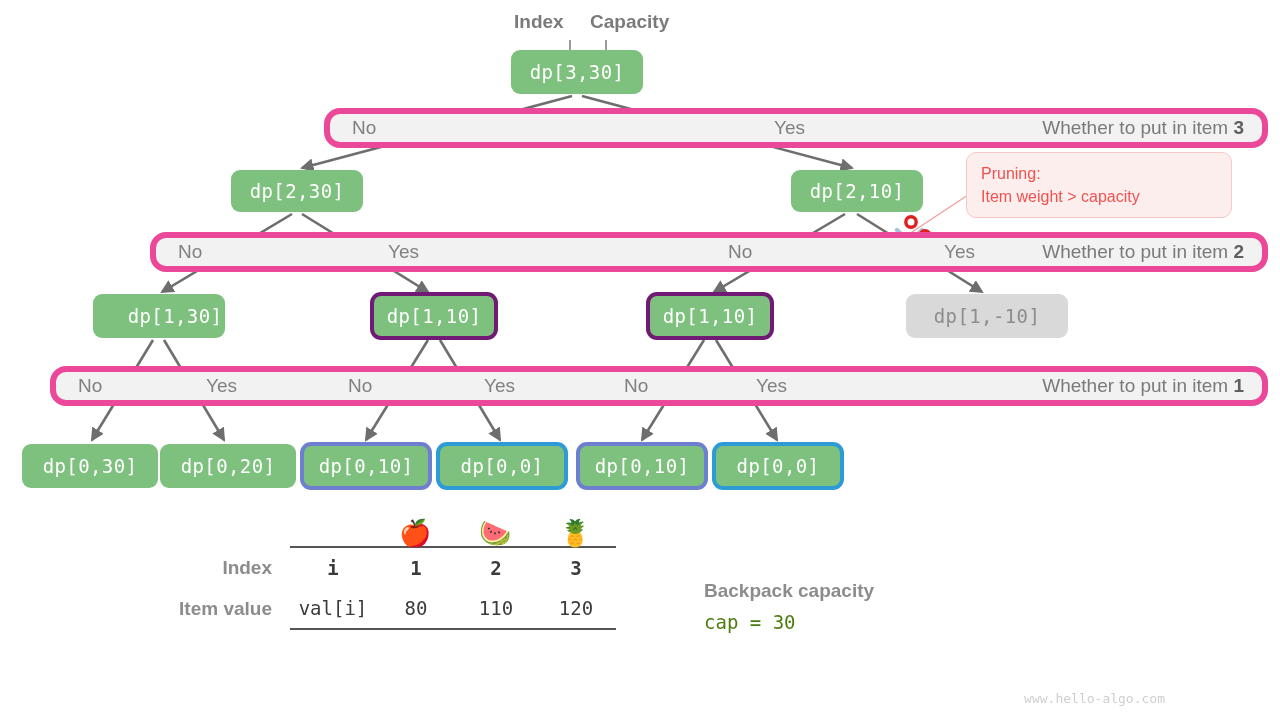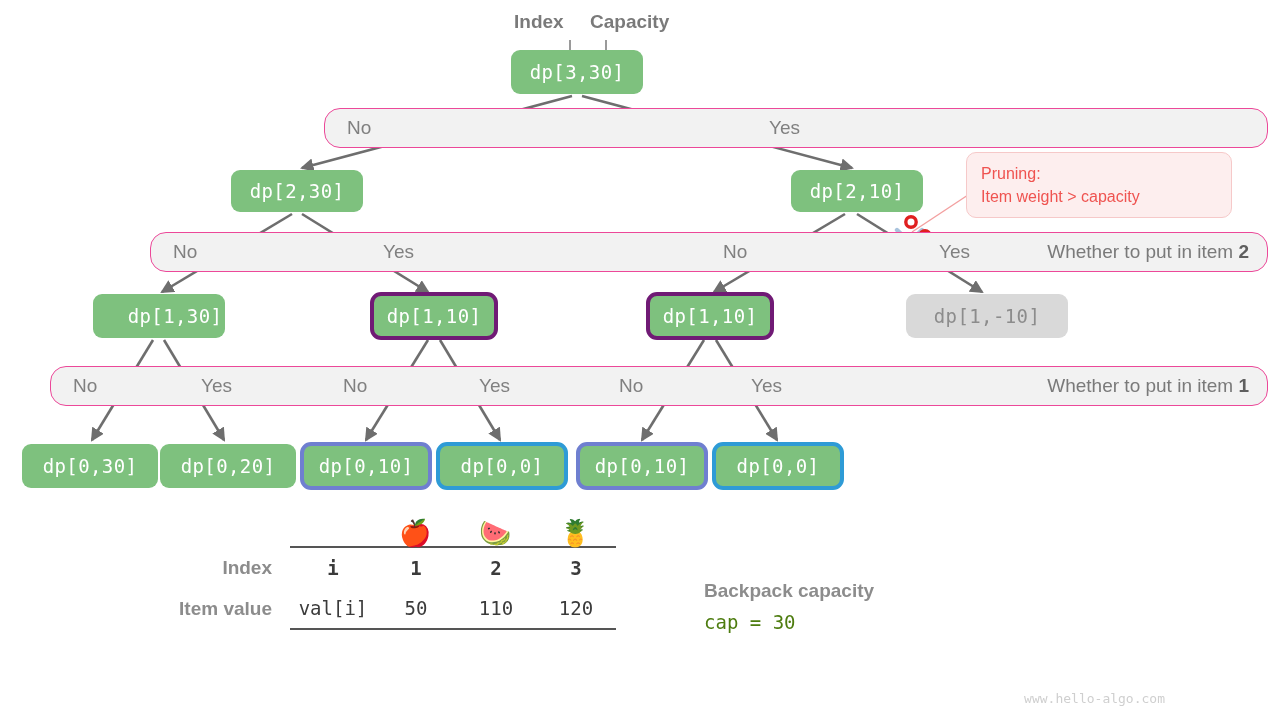--- a/index.html
+++ b/index.html
@@ -6,21 +6,21 @@
   body{
     width:1280px;height:720px;background:#ffffff;
     font-family:"Liberation Sans",sans-serif;
     position:relative;overflow:hidden;
   }
   #stage{position:absolute;left:0;top:0;width:1187px;height:720px;}
   svg.edges{position:absolute;left:0;top:0;width:1280px;height:720px;pointer-events:none;}
 
   
   .band{
-    position:absolute;background:#f2f2f2;border:1px solid #ec4899;
+    position:absolute;background:#f2f2f2;border:6px solid #ec4899;
     border-radius:16px;box-sizing:border-box;
   }
   .band .bl{
     position:absolute;top:50%;transform:translateY(-50%);
     font-size:19px;color:#808080;white-space:nowrap;
   }
   .band .qtext{
     position:absolute;right:18px;top:50%;transform:translateY(-50%);
     font-size:19px;color:#7a7a7a;white-space:nowrap;
   }
@@ -133,20 +133,21 @@
       <circle cx="925" cy="236" r="5.2" fill="none" stroke="#e02020" stroke-width="3.4"></circle>
     </g>
   </svg>
 
   <div class="hdr" style="left:514px;top:11px;">Index</div>
   <div class="hdr" style="left:590px;top:11px;">Capacity</div>
 
   <div class="band" style="left:324px;top:108px;width:944px;height:40px;">
     <span class="bl" style="left:22px;">No</span>
     <span class="bl" style="left:444px;">Yes</span>
+    <span class="qtext"><span>Whether to put in item </span><b>3</b></span>
   </div>
 
   <div class="band" style="left:150px;top:232px;width:1118px;height:40px;">
     <span class="bl" style="left:22px;">No</span>
     <span class="bl" style="left:232px;">Yes</span>
     <span class="bl" style="left:572px;">No</span>
     <span class="bl" style="left:788px;">Yes</span>
     <span class="qtext"><span>Whether to put in item </span><b>2</b></span>
   </div>
 
@@ -195,21 +196,21 @@
       <tr>
         <td class="rowlab cellpad">Index</td>
         <td class="mono b hrule cellpad">i</td>
         <td class="mono b hrule cellpad">1</td>
         <td class="mono b hrule cellpad">2</td>
         <td class="mono b hrule cellpad">3</td>
       </tr>
       <tr>
         <td class="rowlab cellpad">Item value</td>
         <td class="mono cellpad">val[i]</td>
-        <td class="mono cellpad">50</td>
+        <td class="mono cellpad">80</td>
         <td class="mono cellpad">110</td>
         <td class="mono cellpad">120</td>
       </tr>
       <tr>
         <td></td>
         <td class="hrule" style="height:2px;"></td>
         <td class="hrule" style="height:2px;"></td>
         <td class="hrule" style="height:2px;"></td>
         <td class="hrule" style="height:2px;"></td>
       </tr>

